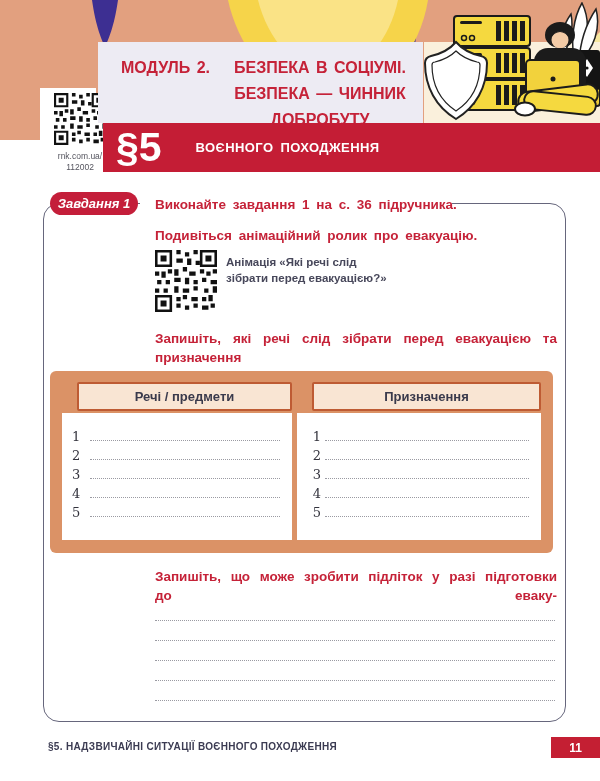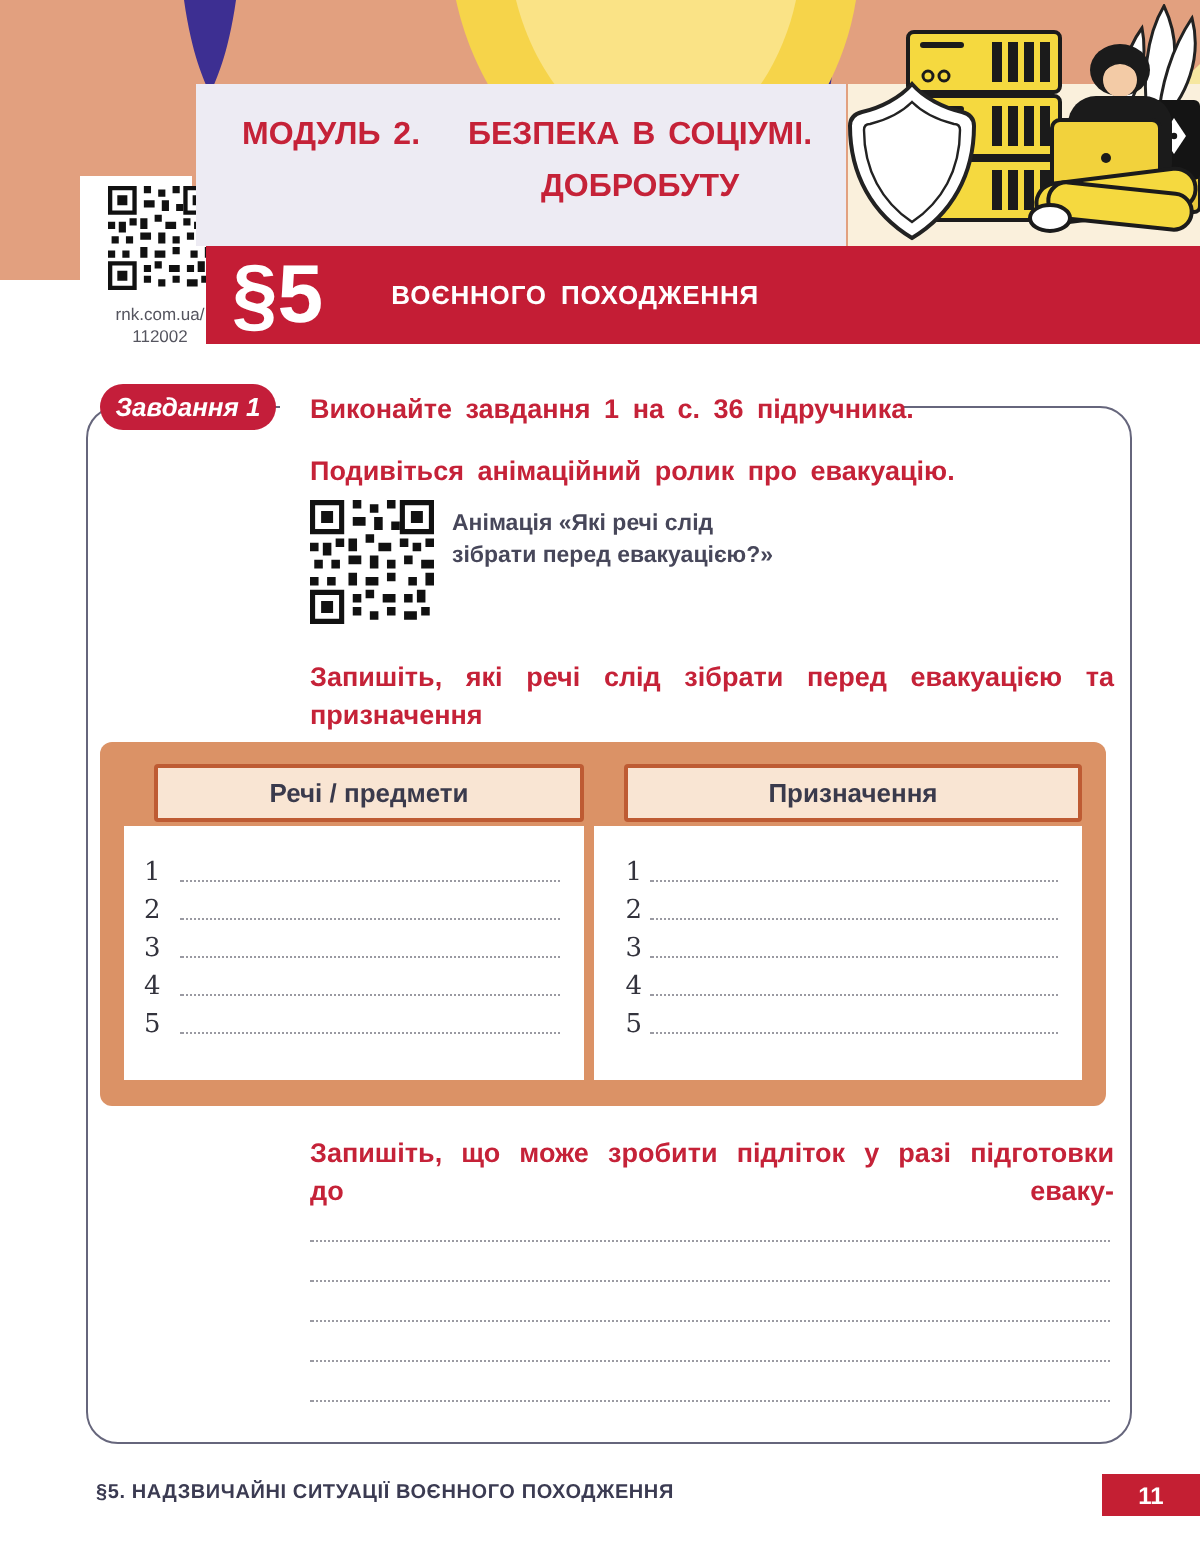--- a/index.html
+++ b/index.html
@@ -188,20 +188,21 @@
     <div class="qr-top-caption">
       <div>rnk.com.ua/</div>
       <div>112002</div>
     </div>
   </div>
 
   <div class="abs module-box">
     <div class="module-label">МОДУЛЬ 2.</div>
     <div class="module-title">
       <div>БЕЗПЕКА В СОЦІУМІ.</div>
+      <div>БЕЗПЕКА — ЧИННИК</div>
       <div>ДОБРОБУТУ</div>
     </div>
   </div>
 
   <div class="abs red-banner">
     <div class="para-sym">§5</div>
     <div class="banner-title">
       <div>ВОЄННОГО ПОХОДЖЕННЯ</div>
     </div>
   </div>

